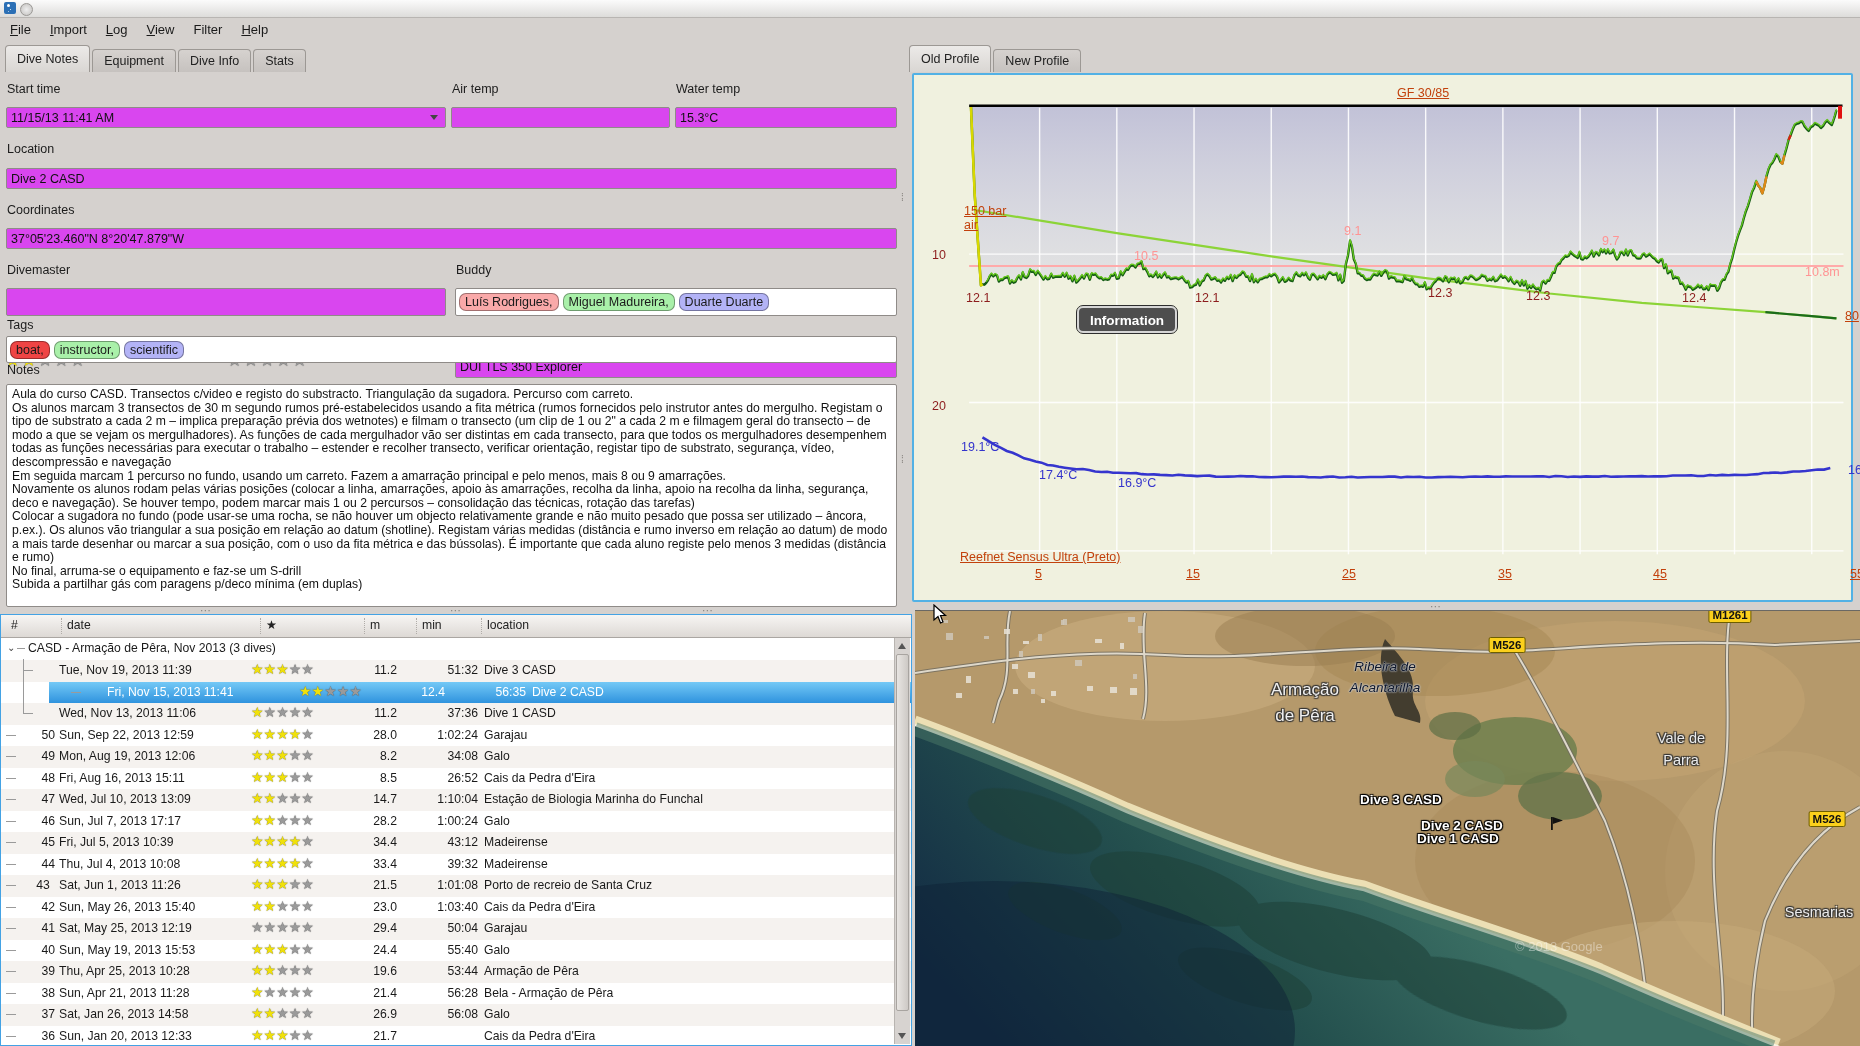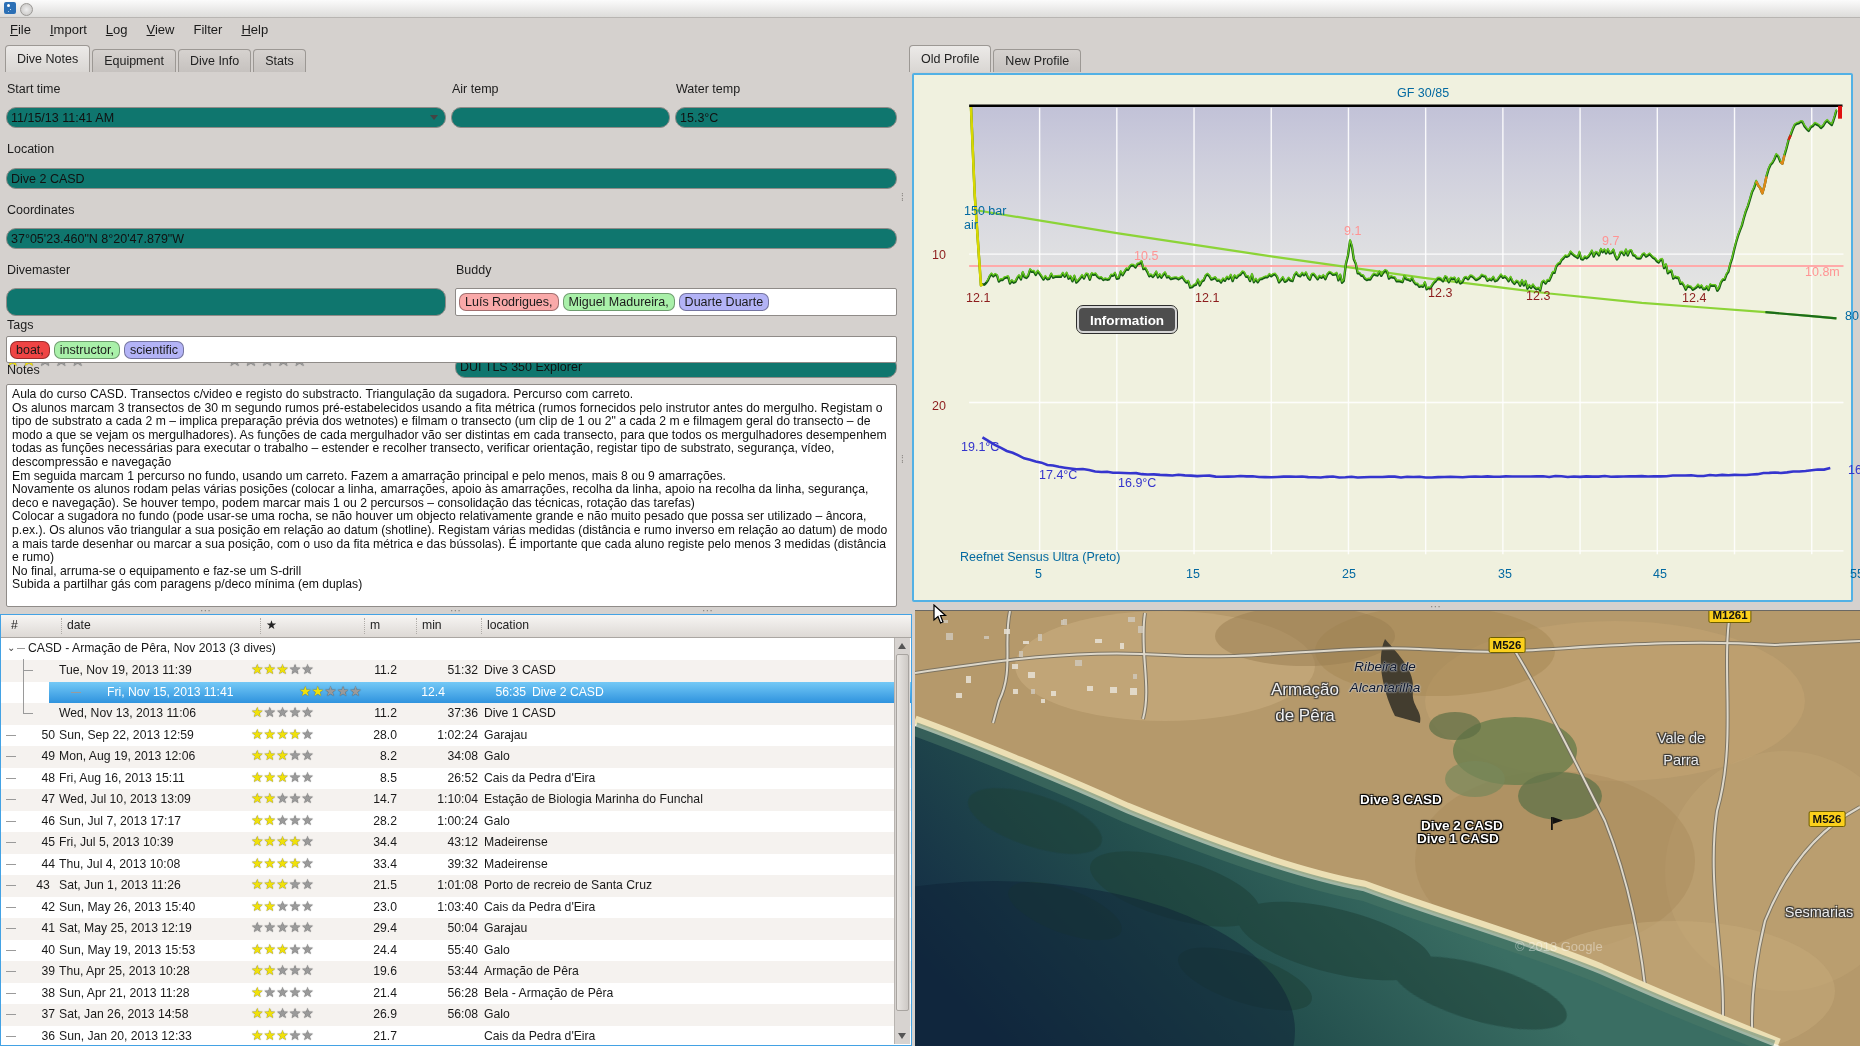--- a/index.html
+++ b/index.html
@@ -15,21 +15,21 @@
   .menu-item{cursor:default;}
   .menu-item u{text-decoration:underline;}
   
   .tabbar{position:absolute;display:flex;align-items:flex-end;height:28px;}
   #tabs-left{left:5px;top:44px;}
   #tabs-right{left:909px;top:44px;}
   .tab{border:1px solid #9c9894;border-bottom:none;border-radius:4px 4px 0 0;background:linear-gradient(#d6d2cf,#c6c2bf);padding:4px 11px 3px;font-size:12.5px;margin-right:2px;height:15px;color:#222;}
   .tab.active{background:linear-gradient(#eceae8,#d9d6d3);padding-top:6px;height:17px;position:relative;z-index:2;}
   
   .flabel{position:absolute;font-size:12.5px;color:#1c1c1c;}
-  .field{position:absolute;background:#0f766e;border:1px solid #8f8b88;border-radius:10px;font-size:12.5px;font-family:"Liberation Sans",sans-serif;padding:0 4px;color:#111;box-sizing:border-box;}
+  .field{position:absolute;background:#d946ef;border:1px solid #8f8b88;border-radius:2px;font-size:12.5px;font-family:"Liberation Sans",sans-serif;padding:0 4px;color:#111;box-sizing:border-box;}
   input.field{outline:none;}
   .combo-arrow{position:absolute;width:0;height:0;border-left:4px solid transparent;border-right:4px solid transparent;border-top:5px solid #444;}
   .chipfield{display:flex;align-items:center;gap:4px;padding:2px 3px;background:#fff;position:absolute;border:1px solid #8f8b88;border-radius:2px;box-sizing:border-box;}
   .chip{border-radius:7px;padding:1px 5px;font-size:12.5px;border:1px solid rgba(0,0,0,.35);white-space:nowrap;}
   .stars{position:absolute;letter-spacing:1px;}
   .star{font-size:17px;color:#9a9a9a;text-shadow:0 0 1px #444;}
   .star.on{color:#f0e10a;}
   #notes-box{position:absolute;left:6px;top:384px;width:891px;height:223px;background:#fff;border:1px solid #8f8b88;border-radius:2px;font-size:12.2px;line-height:13.6px;padding:3px 5px;box-sizing:border-box;overflow:hidden;white-space:pre-wrap;color:#111;}
   
   .hsplit-dots{position:absolute;color:#8a8682;font-size:11px;letter-spacing:1px;}
@@ -48,21 +48,21 @@
   #tree-vline{position:absolute;background:#9a9a9a;width:1px;}
   #dl-scroll{position:absolute;right:1px;top:23px;bottom:1px;width:15px;background:#d7d3d0;border-left:1px solid #b8b4b0;}
   #dl-thumb{position:absolute;left:1px;right:1px;top:16px;height:355px;background:linear-gradient(90deg,#e8e5e2,#cdc9c5);border:1px solid #a8a4a0;border-radius:2px;}
   .sb-arrow{position:absolute;left:3px;width:0;height:0;border-left:4.5px solid transparent;border-right:4.5px solid transparent;}
   #sb-up{top:5px;border-bottom:6px solid #555;}
   #sb-down{bottom:5px;border-top:6px solid #555;}
   
   #chart-box{position:absolute;left:912px;top:73px;width:941px;height:529px;background:#f0f1df;border:2px solid #52b1e5;border-radius:2px;box-sizing:border-box;}
   #chart-svg{position:absolute;left:0;top:0;width:100%;height:100%;}
   .pl{position:absolute;font-size:12.5px;white-space:nowrap;}
-  .pl-g{color:#0369a1;} .pl-dr{color:#8c1c1c;} .pl-pk{color:#ff9494;} .pl-bl{color:#3434cc;}
+  .pl-g{color:#c2410c;text-decoration:underline;} .pl-dr{color:#8c1c1c;} .pl-pk{color:#ff9494;} .pl-bl{color:#3434cc;}
   #info-btn{position:absolute;left:163px;top:231px;width:100px;height:27px;background:#4e4e4e;border:2px solid #d6d6d6;outline:1px solid #2e2e2e;border-radius:6px;color:#fff;font-weight:bold;font-size:13.5px;text-align:center;line-height:25px;box-sizing:border-box;}
   .vsplit-dots{position:absolute;left:901px;width:6px;color:#8a8682;font-size:10px;line-height:4px;}
   
   #map{position:absolute;left:915px;top:610px;width:945px;height:436px;background:#b5996b;overflow:hidden;border-top:1px solid #6a6864;}
   #map-svg{position:absolute;left:0;top:0;}
   .m-lbl{position:absolute;transform:translateX(-50%);text-align:center;white-space:nowrap;line-height:1.55;}
   .m-place{color:#ececec;font-size:14.5px;text-shadow:-1px -1px 1px #333,1px -1px 1px #333,-1px 1px 1px #333,1px 1px 1px #333;}
   .m-place-lg{color:#f0f0f0;font-size:17px;text-shadow:-1px -1px 1px #333,1px -1px 1px #333,-1px 1px 1px #333,1px 1px 1px #333;}
   .m-water{color:#0f172a;font-size:13.5px;font-style:italic;text-shadow:0 0 2px #cfd8e8,0 0 2px #cfd8e8;}
   .m-dive{color:#fff;font-weight:bold;font-size:13.5px;transform:none;text-align:left;text-shadow:-1px -1px 1px #000,1px -1px 1px #000,-1px 1px 1px #000,1px 1px 1px #000;}

